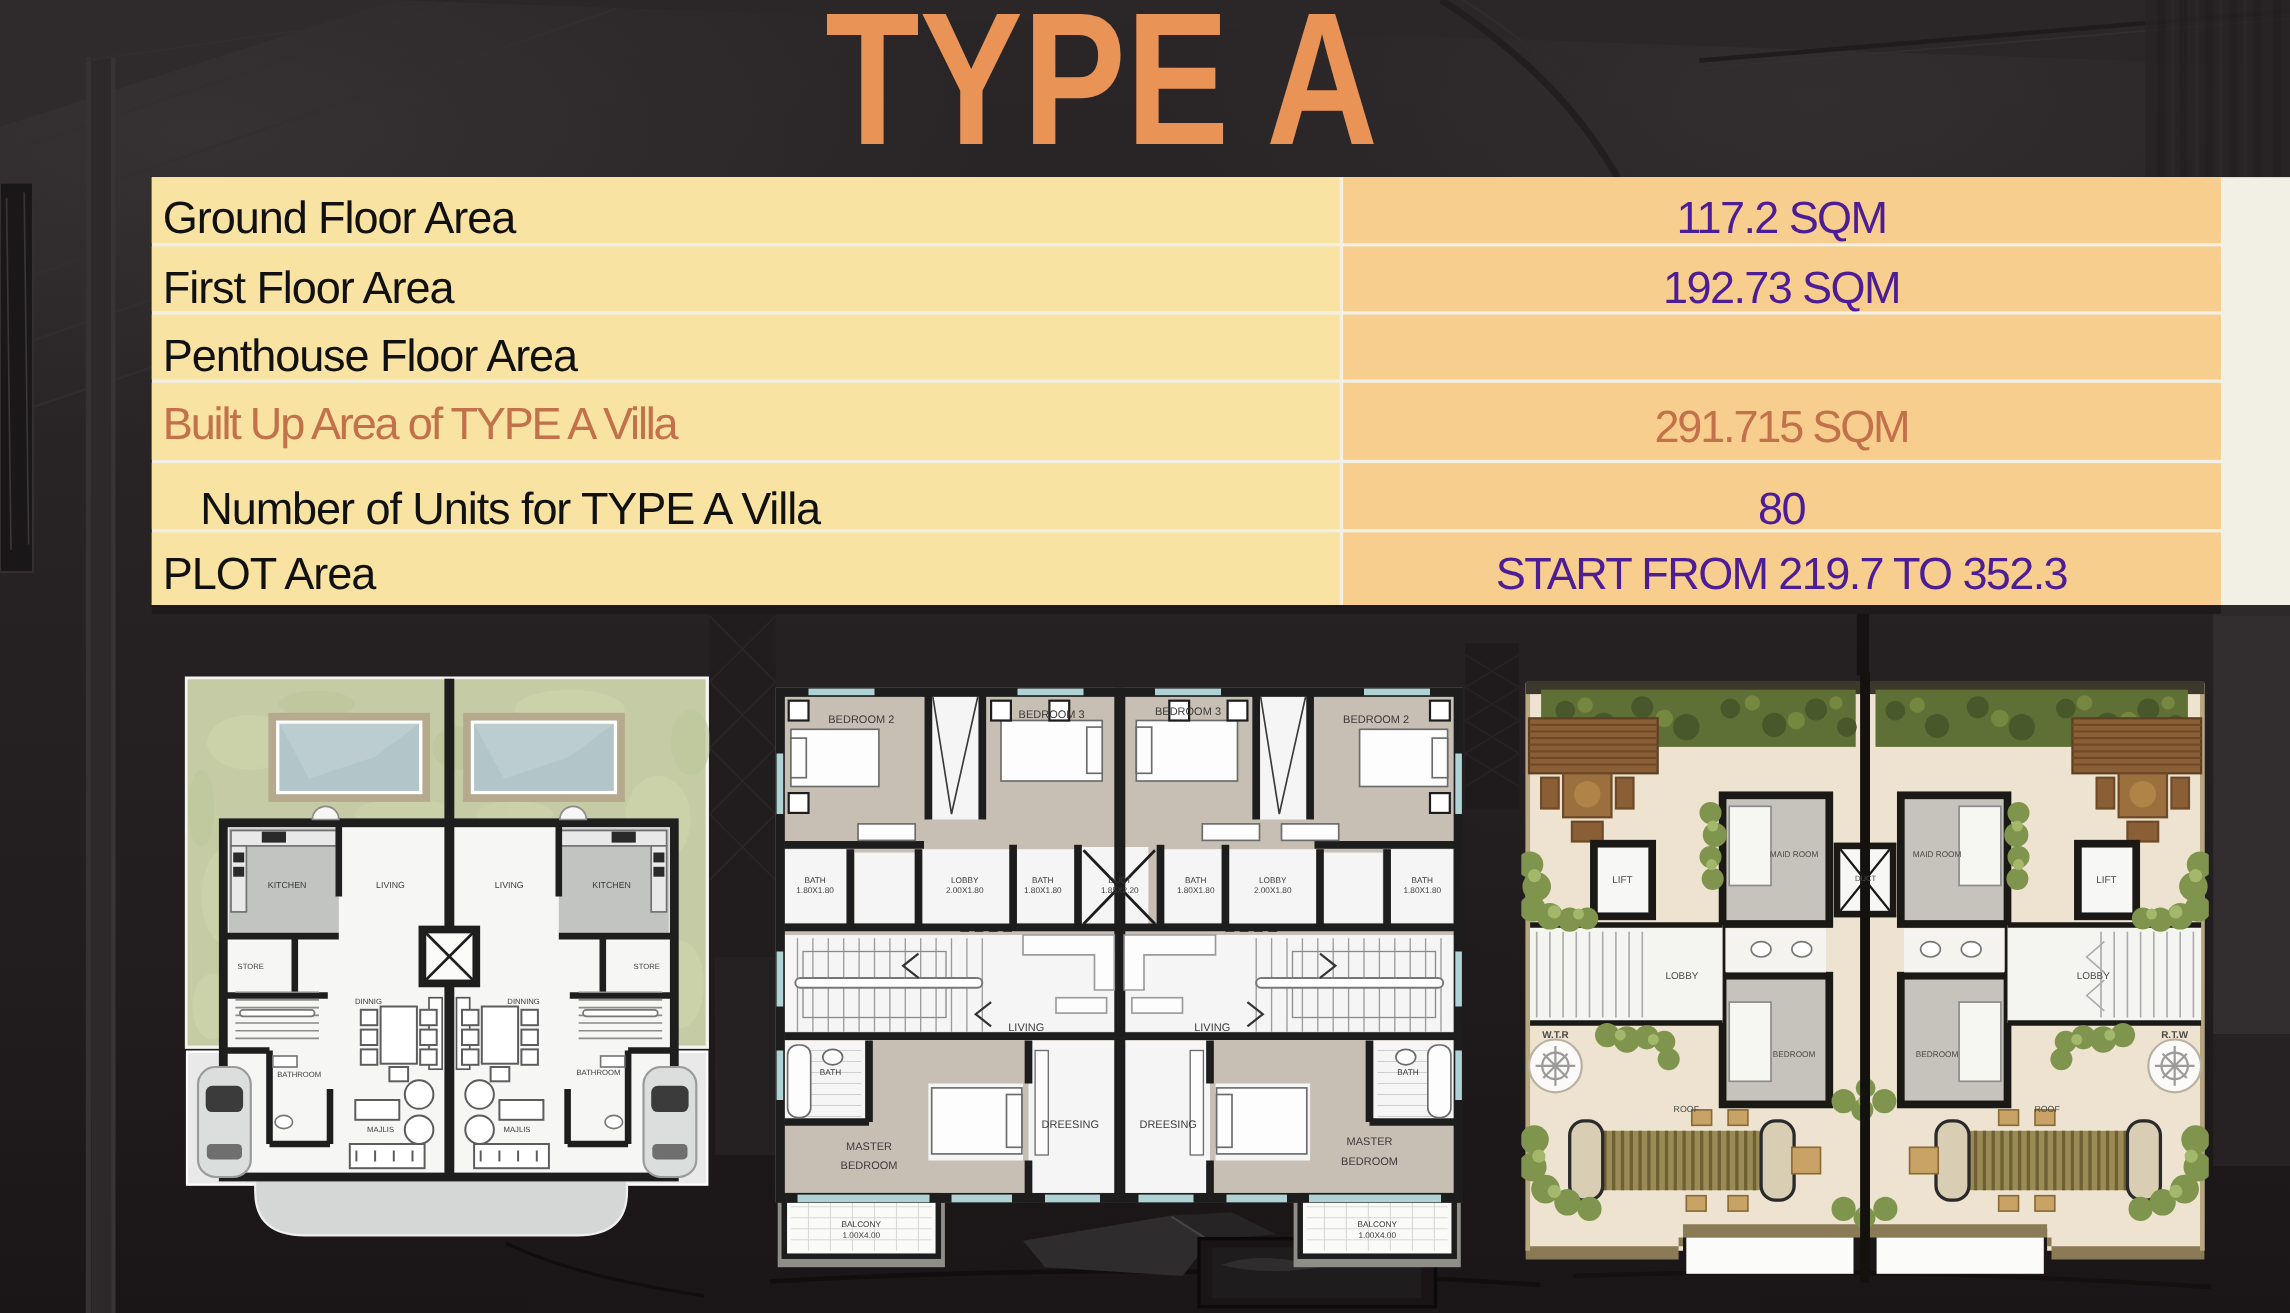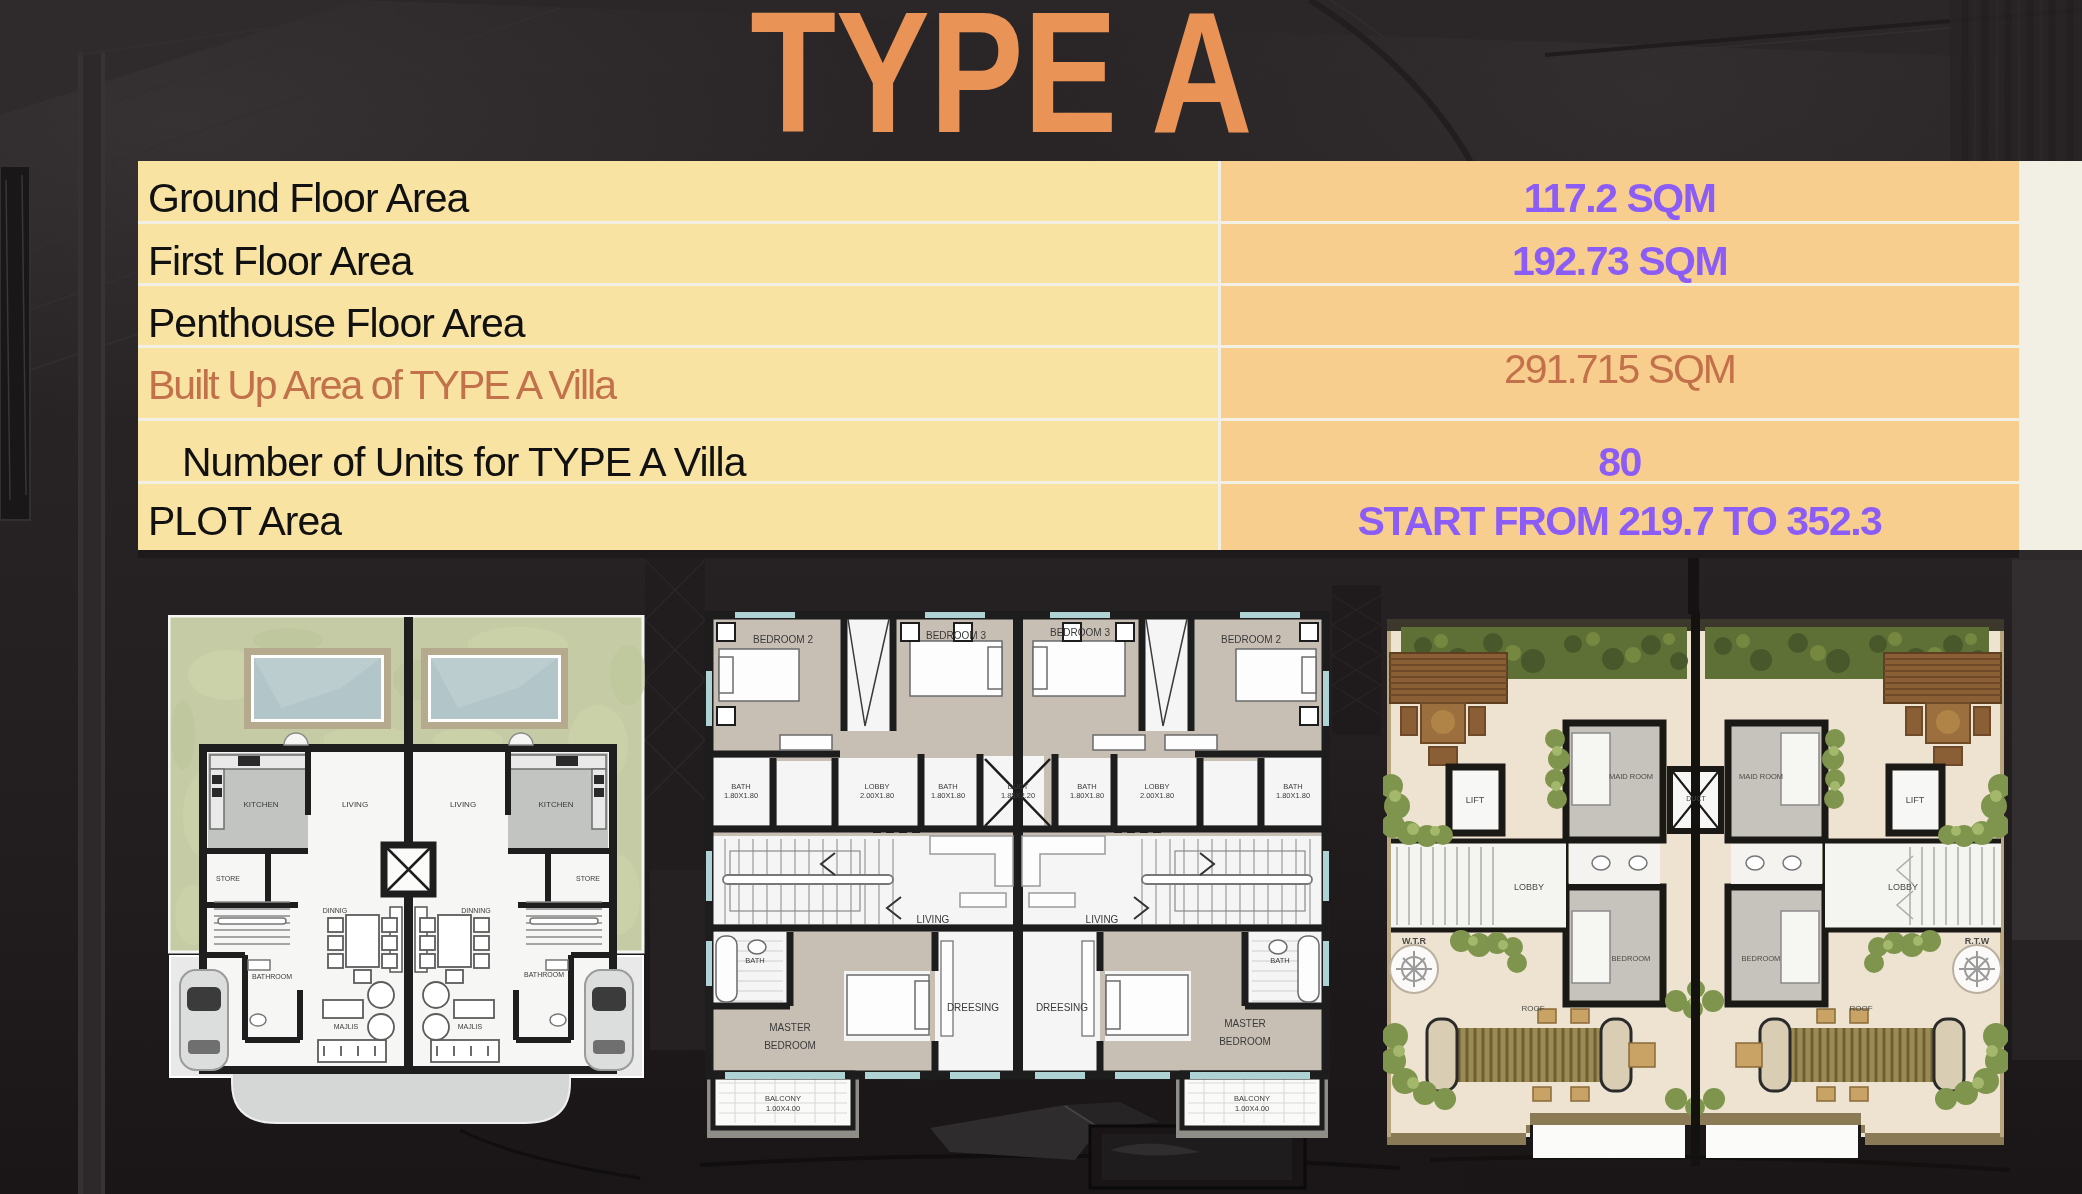--- a/index.html
+++ b/index.html
@@ -14,21 +14,21 @@
       linear-gradient(180deg,#2a2627 0%, #272324 40%, #211d1e 75%, #1a1617 100%);}
   
   #title{position:absolute;left:1px;top:-27px;width:2000px;text-align:center;
          color:#EA9356;font-size:172px;font-weight:bold;}
   #title span{display:inline-block;transform:scaleX(0.817);transform-origin:50% 50%;white-space:pre;}
   
   #tbl{position:absolute;left:138px;top:161px;width:1994px;height:389px;background:#F2EFE4;}
   .rowL{position:absolute;left:0;width:1082px;background:#F9E3A2;}
   .rowR{position:absolute;left:1082px;width:799px;background:#F7CE8D;}
   .lbl{position:absolute;left:10px;color:#111;font-size:41px;letter-spacing:-1px;}
-  .val{position:absolute;width:100%;text-align:center;color:#8b5cf6;font-size:41px;letter-spacing:-1.5px;font-weight:bold;}
+  .val{position:absolute;width:100%;text-align:center;color:#4c1d95;font-size:41px;letter-spacing:-1.5px;}
   .org{color:#C2714B;font-weight:normal;letter-spacing:-2px;}
 </style>
 </head>
 <body>
 <div id="bg"></div>
 
 <svg class="abs" style="left:0;top:0;" width="2082" height="1194" viewBox="0 0 2082 1194">
 
   <polygon points="0,0 360,0 0,115" fill="#2F2B2C"></polygon>
   <g stroke="#332F30" stroke-width="2" opacity="0.8">
@@ -103,21 +103,21 @@
 
   <div class="lbl" style="top:14px;">Ground Floor Area</div>
   <div class="lbl" style="top:77px;">First Floor Area</div>
   <div class="lbl" style="top:139px;">Penthouse Floor Area</div>
   <div class="lbl org" style="top:201px;">Built Up Area of TYPE A Villa</div>
   <div class="lbl" style="top:278px;margin-left:34px;">Number of Units for TYPE A Villa</div>
   <div class="lbl" style="top:337px;">PLOT Area</div>
 
   <div class="val" style="top:14px;left:1082px;width:799px;">117.2 SQM</div>
   <div class="val" style="top:77px;left:1082px;width:799px;">192.73 SQM</div>
-  <div class="val org" style="top:185px;left:1082px;width:799px;">291.715 SQM</div>
+  <div class="val org" style="top:204px;left:1082px;width:799px;">291.715 SQM</div>
   <div class="val" style="top:278px;left:1082px;width:799px;">80</div>
   <div class="val" style="top:337px;left:1082px;width:799px;">START FROM 219.7 TO 352.3</div>
 </div>
 
 <div id="plan1" class="abs" style="left:168px;top:615px;width:396px;height:510px;">
 <svg width="477" height="510" viewBox="0 0 477 510">
 
   <rect x="1" y="1" width="474" height="336" fill="#C5CCA5" stroke="#F4F5F0" stroke-width="3"></rect>
   <g fill="#CDD4AC" opacity="0.7">
     <ellipse cx="60" cy="60" rx="40" ry="25"></ellipse>
@@ -268,21 +268,21 @@
     <text x="420" y="266" font-size="7">STORE</text>
     <text x="167" y="298" font-size="7">DINNIG</text>
     <text x="308" y="298" font-size="7">DINNING</text>
     <text x="104" y="364" font-size="7">BATHROOM</text>
     <text x="376" y="362" font-size="7">BATHROOM</text>
     <text x="178" y="414" font-size="7">MAJLIS</text>
     <text x="302" y="414" font-size="7">MAJLIS</text>
   </g>
 </svg>
 </div>
-<div id="plan2" class="abs" style="left:705px;top:611px;width:625px;height:530px;">
+<div id="plan2" class="abs" style="left:705px;top:625px;width:625px;height:530px;">
 <svg width="625" height="530" viewBox="0 0 625 530">
 
   <rect x="2" y="466" width="152" height="61" fill="#8E8D88"></rect>
   <rect x="471" y="466" width="152" height="61" fill="#8E8D88"></rect>
   <rect x="0" y="0" width="625" height="468" fill="#C8BFB4"></rect>
 
   <g fill="#F4F5F4">
     <rect x="139" y="4" width="49" height="116"></rect>
     <rect x="437" y="4" width="49" height="116"></rect>
     <rect x="8" y="147" width="60" height="67"></rect>

